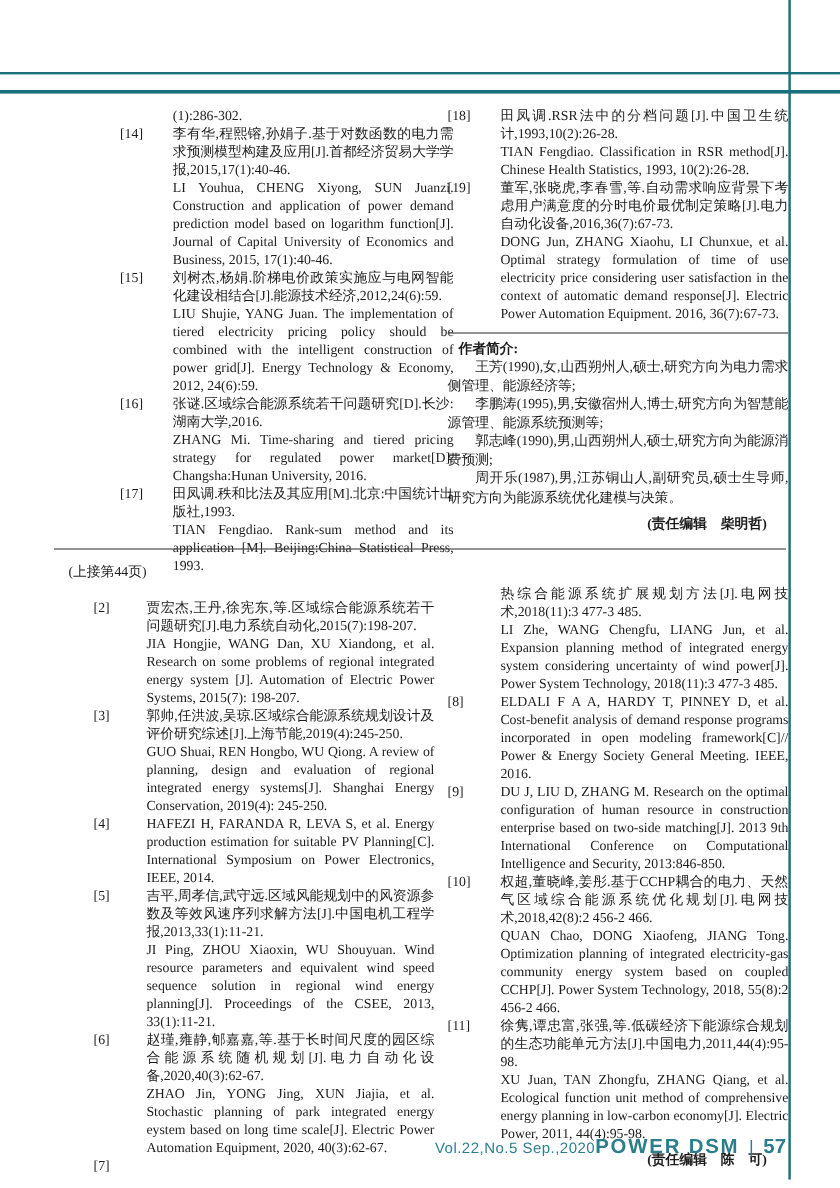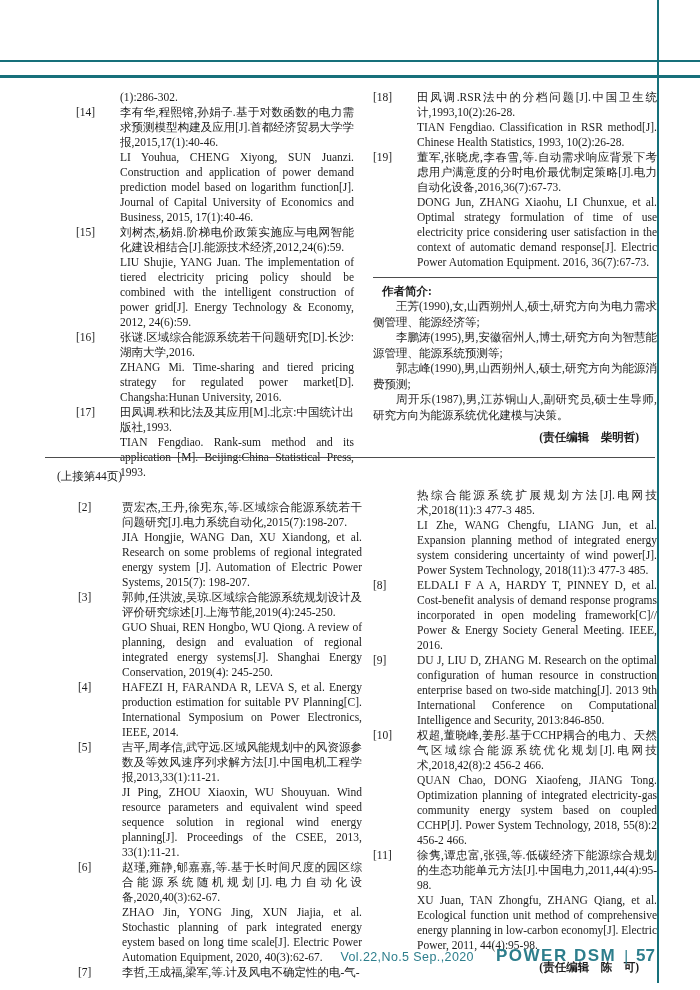--- a/index.html
+++ b/index.html
@@ -7,21 +7,21 @@
     width:700px;height:990px;position:relative;background:#ffffff;
     font-family:"Liberation Serif","DejaVu Serif",serif;color:#1c1c1c;
     overflow:hidden;
   }
   .rule{position:absolute;background:#17707a;}
   .rule-top1{top:60px;left:0;width:700px;height:2px;}
   .rule-top2{top:75px;left:0;width:700px;height:3px;}
   .vline{position:absolute;top:0;left:657px;width:2px;height:983px;background:#17707a;}
 
   .col{position:absolute;font-size:11.5px;line-height:15px;}
-  .col-top-left{top:90px;left:76px;width:278px;}
+  .col-top-left{top:90px;left:100px;width:278px;}
   .col-top-right{top:90px;left:373px;width:284px;}
   .col-bot-left{top:500px;left:78px;width:284px;}
   .col-bot-right{top:488px;left:373px;width:284px;}
 
   .ref{display:flex;align-items:flex-start;}
   .ref-label{width:44px;flex-shrink:0;}
   .ref-body{flex:1;min-width:0;}
   .ref-para{text-align:justify;}
 
   .section-divider{position:absolute;top:457px;left:45px;width:610px;height:1px;background:#4d4d4d;}
@@ -31,21 +31,21 @@
   .bio-heading{font-weight:bold;padding-left:9px;}
   .bio-entry{text-indent:2em;text-align:justify;line-height:15.5px;}
   .editor-note{font-weight:bold;text-align:right;margin-top:7px;padding-right:18px;}
 
   .footer{
     position:absolute;top:946px;right:45px;
     display:flex;align-items:baseline;
     font-family:"Liberation Sans","DejaVu Sans",sans-serif;color:#2d7e8c;
     white-space:nowrap;
   }
-  .footer-issue{font-size:12.5px;letter-spacing:0.4px;margin-right:22px;}
+  .footer-issue{font-size:12.5px;letter-spacing:0.4px;margin-right:0;}
   .footer-journal{font-size:17px;font-weight:bold;letter-spacing:1.5px;}
   .footer-sep{font-size:15px;margin:0 8px;font-weight:normal;}
   .footer-page{font-size:17px;font-weight:bold;}
 </style>
 </head>
 <body>
 
 <div class="rule rule-top1"></div>
 <div class="rule rule-top2"></div>
 <div class="vline"></div>
@@ -150,23 +150,20 @@
     </div>
     <div class="ref">
       <div class="ref-label">[6]</div>
       <div class="ref-body">
         <div class="ref-para">赵瑾,雍静,郇嘉嘉,等.基于长时间尺度的园区综合能源系统随机规划[J].电力自动化设备,2020,40(3):62-67.</div>
         <div class="ref-para">ZHAO Jin, YONG Jing, XUN Jiajia, et al. Stochastic planning of park integrated energy eystem based on long time scale[J]. Electric Power Automation Equipment, 2020, 40(3):62-67.</div>
       </div>
     </div>
     <div class="ref">
       <div class="ref-label">[7]</div>
-      <div class="ref-body">
-        <div class="ref-para">李哲,王成福,梁军,等.计及风电不确定性的电-气-</div>
-      </div>
     </div>
   </div>
 
 <div class="col col-bot-right">
   <div>
       <div class="ref">
         <div class="ref-label"></div>
         <div class="ref-body">
           <div class="ref-para">热综合能源系统扩展规划方法[J].电网技术,2018(11):3 477-3 485.</div>
           <div class="ref-para">LI Zhe, WANG Chengfu, LIANG Jun, et al. Expansion planning method of integrated energy system considering uncertainty of wind power[J]. Power System Technology, 2018(11):3 477-3 485.</div>

